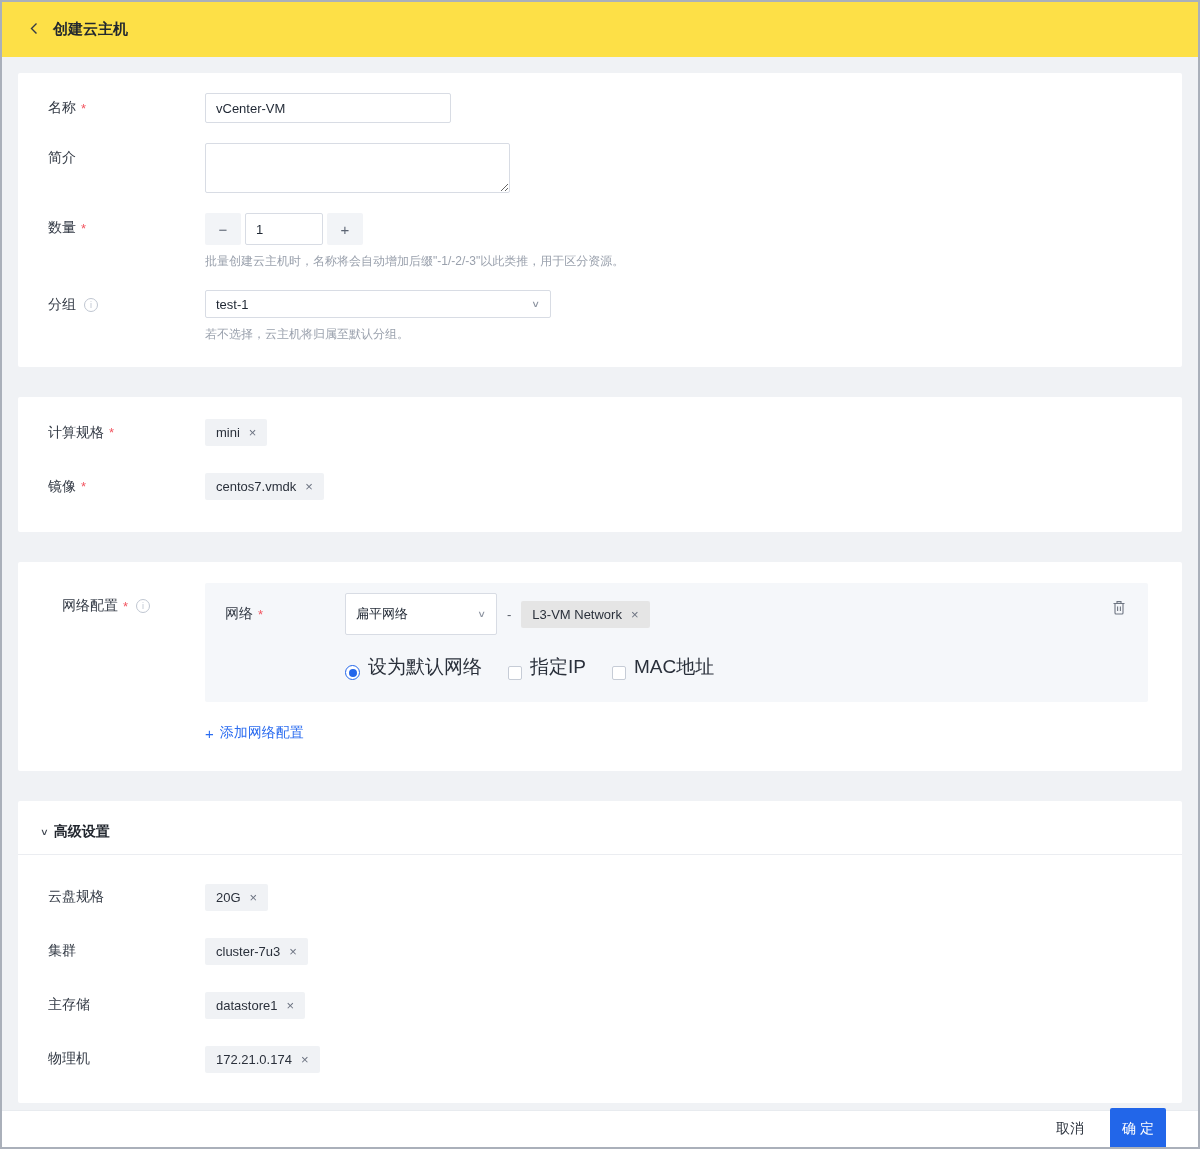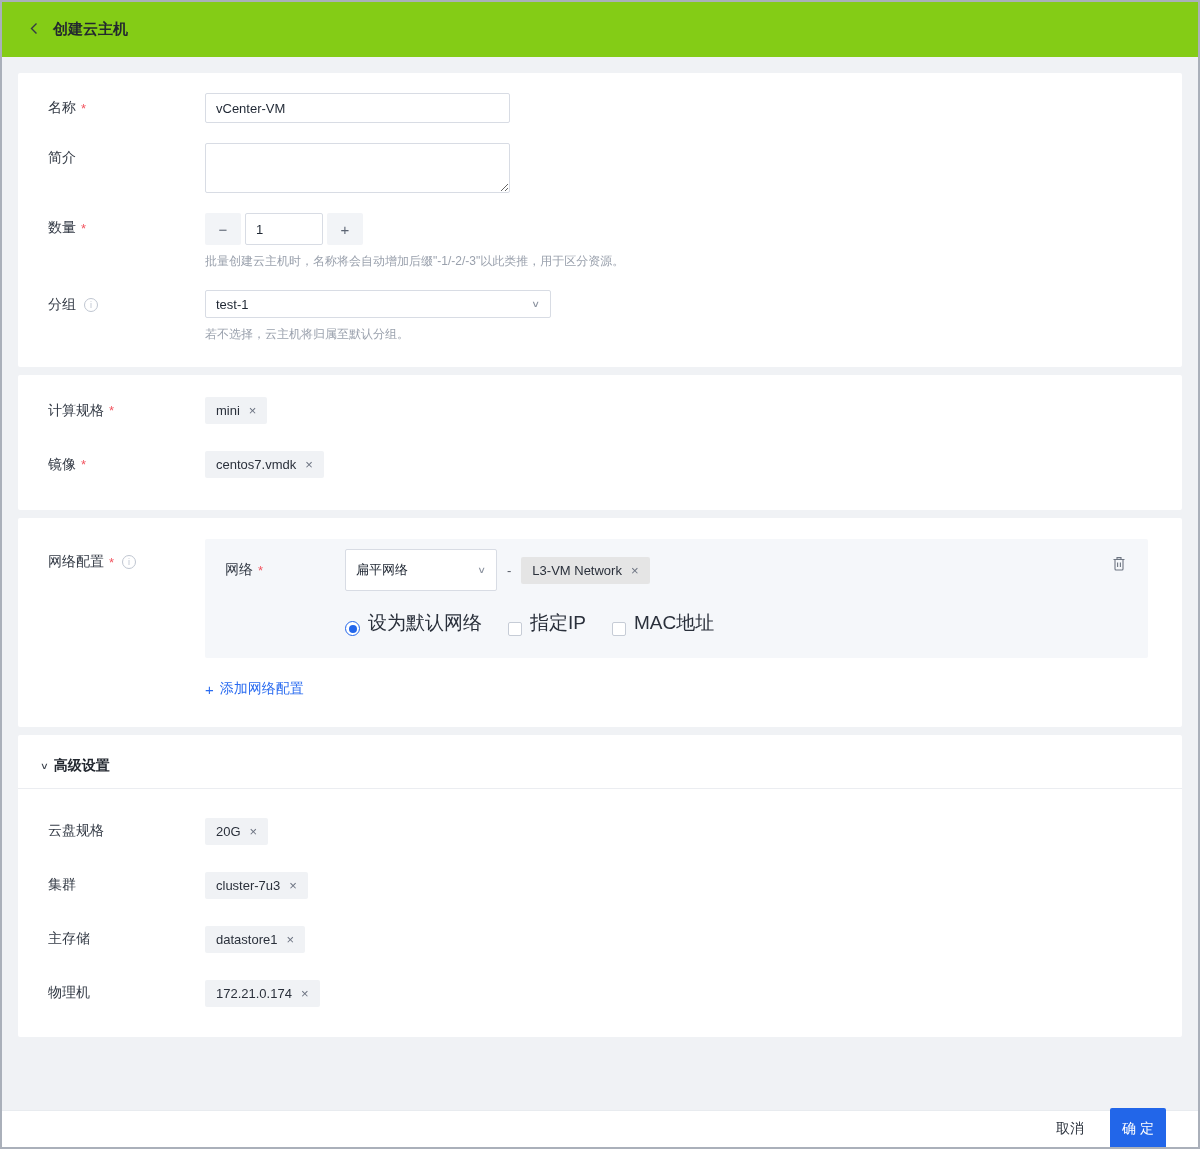--- a/index.html
+++ b/index.html
@@ -6,38 +6,38 @@
   html,body { margin:0; padding:0; }
   body {
     width:1200px; height:1149px;
     border:2px solid #aab0ba;
     background:#f0f2f5;
     font-family:"Liberation Sans", sans-serif;
     position:relative; overflow:hidden;
     color:#333a45;
   }
   
-  .header { height:55px; background:#84cc16; display:flex; align-items:center; gap:14px; padding-left:26px; }
+  .header { height:55px; background:#fde047; display:flex; align-items:center; gap:14px; padding-left:26px; }
   .back-btn { background:none; border:none; padding:0; cursor:pointer; display:flex; align-items:center; }
   .header-title { font-size:15px; font-weight:700; color:#23282f; }
 
   .content { padding:16px 16px 0; }
-  .card { background:#fff; border-radius:2px; margin-bottom:8px; }
+  .card { background:#fff; border-radius:2px; margin-bottom:30px; }
 
   
   .form-row { display:flex; align-items:center; padding-left:30px; margin-bottom:20px; }
   .form-row.top { align-items:flex-start; }
   .form-row.top > .form-label { padding-top:6px; }
   .form-label { flex:0 0 157px; font-size:14px; color:#333a45; display:flex; align-items:center; gap:3px; }
   .star { color:#f25560; font-size:13px; margin-left:2px; }
   .info-icon { width:14px; height:14px; border:1px solid #bfc6d1; border-radius:50%; color:#bfc6d1;
     font-size:9px; line-height:1; display:inline-flex; align-items:center; justify-content:center;
     margin-left:5px; font-style:normal; cursor:pointer; }
 
-  .text-input { width:305px; height:30px; border:1px solid #d8dce4; border-radius:2px; padding:0 10px;
+  .text-input { width:246px; height:30px; border:1px solid #d8dce4; border-radius:2px; padding:0 10px;
     font-size:13px; color:#1f2733; outline:none; font-family:"Liberation Sans",sans-serif; }
   .textarea { width:305px; height:50px; border:1px solid #d8dce4; border-radius:2px; resize:vertical;
     padding:6px 10px; font:13px "Liberation Sans",sans-serif; color:#1f2733; outline:none; }
 
   .stepper { display:flex; align-items:center; gap:4px; }
   .step-btn { width:36px; height:32px; background:#f2f4f7; border:none; border-radius:2px;
     color:#5b6372; font-size:15px; display:flex; align-items:center; justify-content:center; cursor:pointer; }
   .step-input { width:78px; height:32px; border:1px solid #d8dce4; border-radius:2px; padding:0 10px;
     font-size:13px; color:#1f2733; outline:none; font-family:"Liberation Sans",sans-serif; }
 
@@ -55,21 +55,21 @@
   
   .card-basic { padding:20px 0 24px; }
   .card-spec { padding:22px 0 32px; }
   .card-spec .form-row { margin-bottom:27px; }
   .card-spec .form-row:last-child { margin-bottom:0; }
   .card-net { padding:21px 0 28px; }
   .card-adv { padding:14px 0 30px; }
 
   
   .net-block { display:flex; align-items:flex-start; }
-  .net-block > .form-label { flex:0 0 157px; padding-left:30px; flex-basis:187px; padding-top:14px; }
+  .net-block > .form-label { flex:0 0 157px; padding-left:44px; flex-basis:187px; padding-top:14px; }
   .net-panel { background:#f5f7fa; border-radius:2px; flex:1; margin-right:34px;
     padding:10px 20px 22px; position:relative; }
   .net-row1 { display:flex; align-items:center; }
   .net-label { flex:0 0 120px; font-size:14px; color:#333a45; display:flex; align-items:center; gap:3px; }
   .net-select { width:152px; height:42px; }
   .net-sep { margin:0 10px; color:#555b66; font-size:13px; }
   .net-tag { background:#e5e5e5; }
   .trash-btn { position:absolute; right:22px; top:17px; background:none; border:none; padding:0; cursor:pointer; }
   .net-row2 { margin-left:120px; margin-top:19px; display:flex; align-items:center; gap:26px; }
   .option { display:inline-flex; align-items:flex-end; gap:8px; font-size:19px; color:#2a303b; cursor:pointer; }

